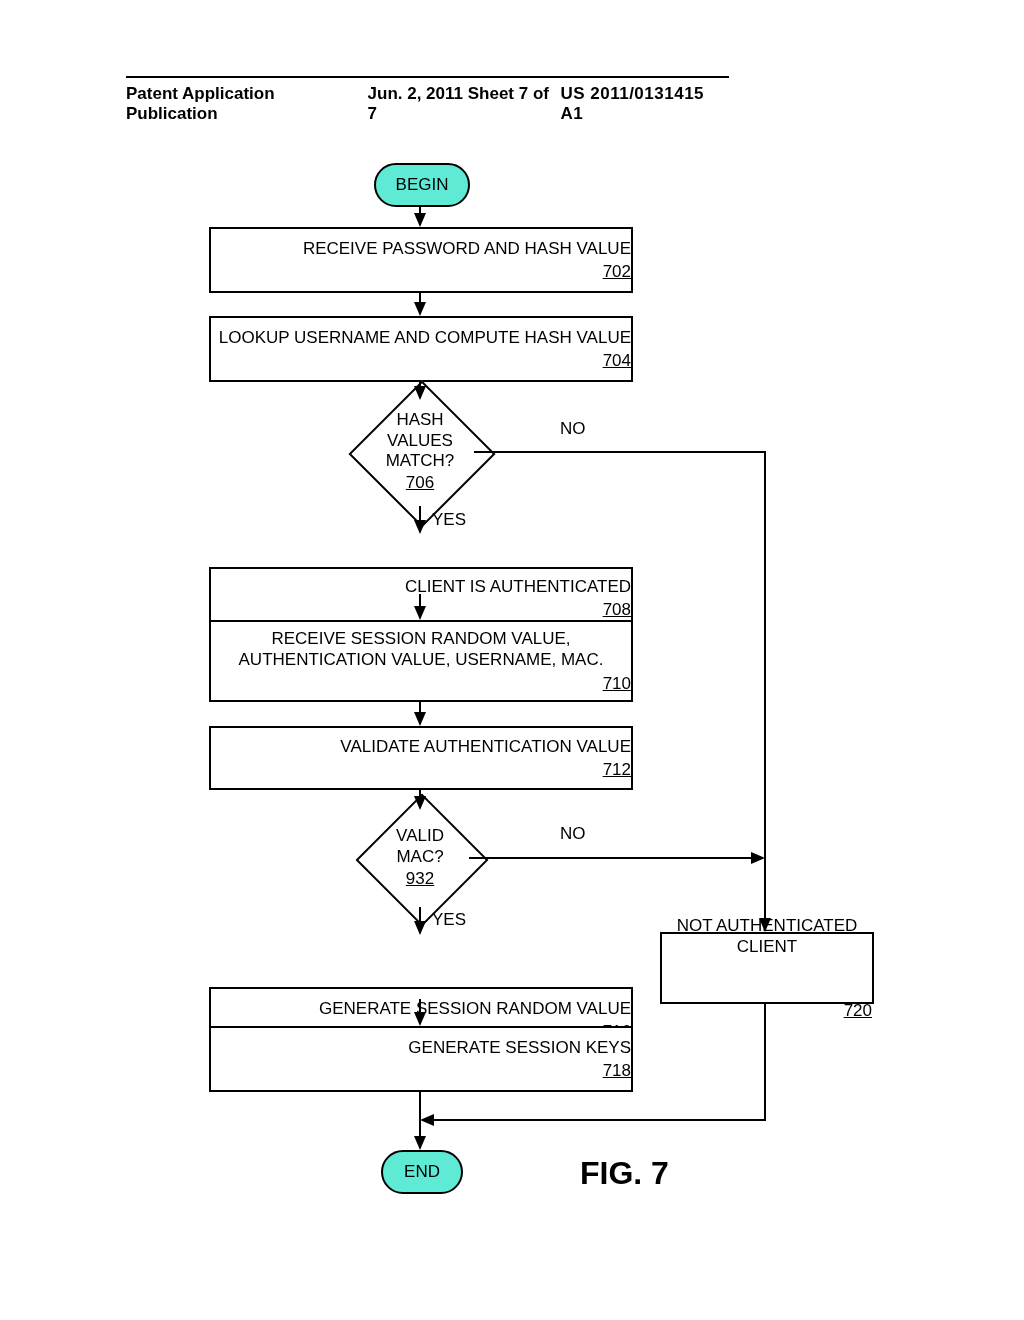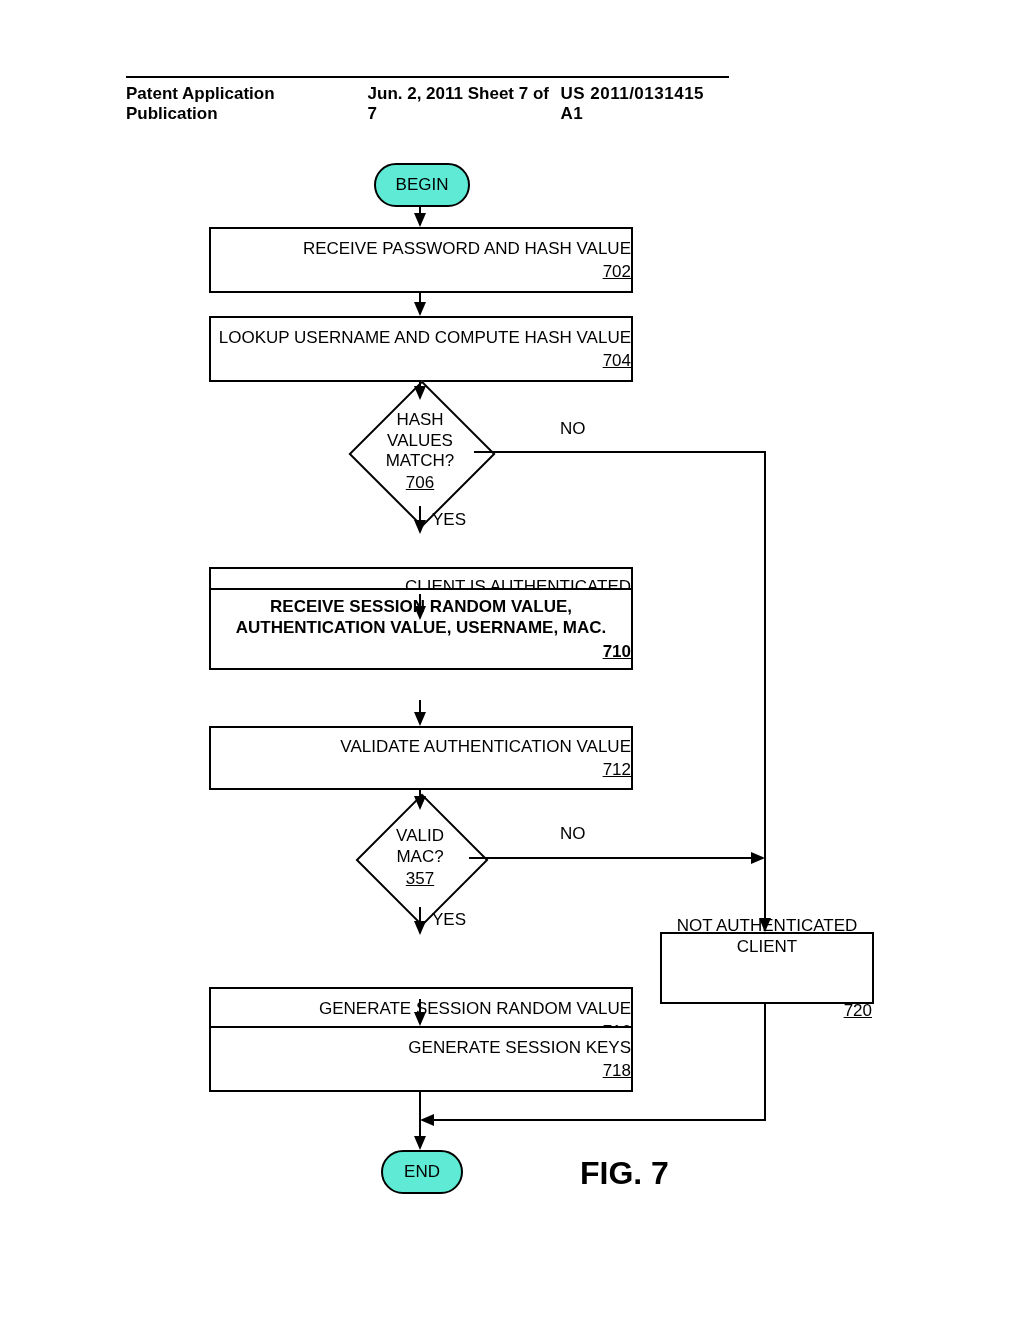--- a/index.html
+++ b/index.html
@@ -146,35 +146,35 @@
       </div>
     </div>
     <span class="label" style="left:560px; top:419px;">NO</span>
     <span class="label" style="left:432px; top:510px;">YES</span>
 
     <div class="process" style="left:209px; top:534px; width:420px; height:58px;margin-top:33px;">
       <span>CLIENT IS AUTHENTICATED</span>
       <span class="ref">708</span>
     </div>
 
-    <div class="process" style="left:209px; top:588px; width:420px; height:78px;font-weight:bold;">
+    <div class="process" style="left:209px; top:620px; width:420px; height:78px;">
       <span style="padding:0 18px;">RECEIVE SESSION RANDOM VALUE, AUTHENTICATION VALUE, USERNAME, MAC.</span>
       <span class="ref">710</span>
     </div>
 
     <div class="process" style="left:209px; top:726px; width:420px; height:60px;">
       <span>VALIDATE AUTHENTICATION VALUE</span>
       <span class="ref">712</span>
     </div>
 
     <div class="diamond-wrap" style="left:375px; top:813px; width:90px; height:90px;">
       <div class="diamond"></div>
       <div class="diamond-text">
         <span>VALID MAC?</span>
-        <span class="ref">357</span>
+        <span class="ref">932</span>
       </div>
     </div>
     <span class="label" style="left:560px; top:824px;">NO</span>
     <span class="label" style="left:432px; top:910px;">YES</span>
 
     <div class="process" style="left:209px; top:987px; width:420px; height:62px;">
       <span>GENERATE SESSION RANDOM VALUE</span>
       <span class="ref">716</span>
     </div>
 

